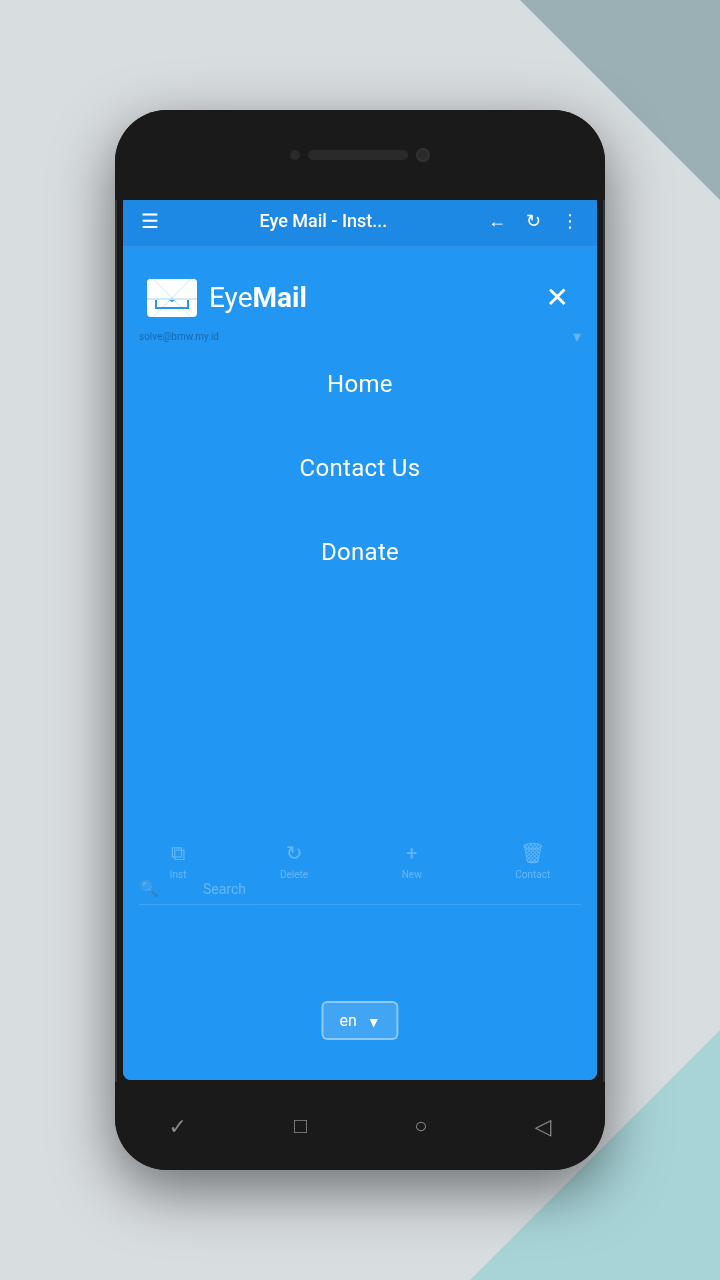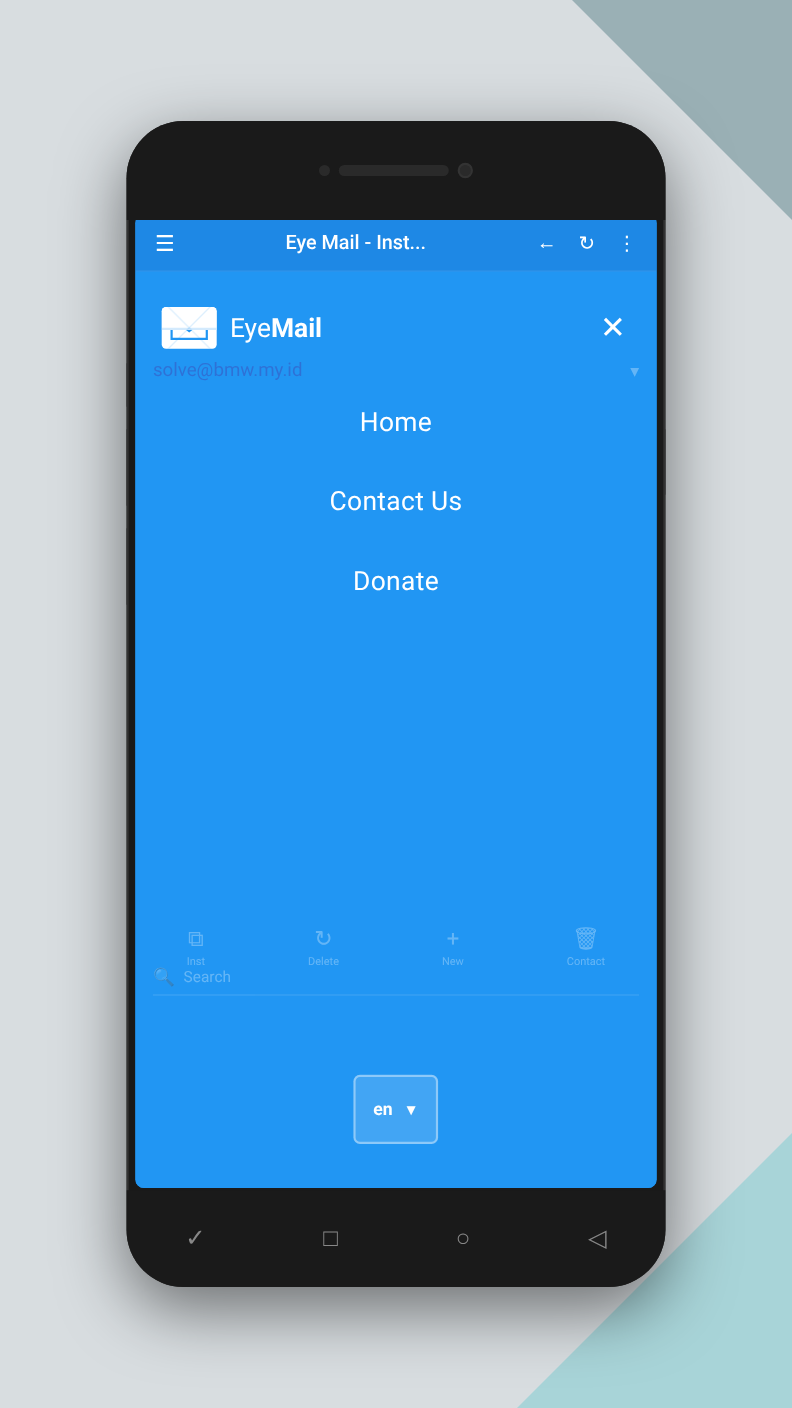--- a/index.html
+++ b/index.html
@@ -178,38 +178,39 @@
       border-bottom: 1px solid rgba(255,255,255,0.5);
       padding-bottom: 6px;
     }
     .ghost-search-icon {
       color: white;
       font-size: 16px;
     }
     .ghost-search-text {
       color: white;
       font-size: 14px;
+      margin-left: 36px;
     }
 
     
     .ghost-email-row {
       position: absolute;
       top: 80px;
       left: 0;
       right: 0;
       display: flex;
       justify-content: space-between;
       align-items: center;
       padding: 0 16px;
       opacity: 0.3;
       pointer-events: none;
     }
     .ghost-email-text {
-      color: #4c1d95;
-      font-size: 17px;
+      color: #000000;
+      font-size: 10px;
     }
     .ghost-chevron {
       color: white;
       font-size: 16px;
     }
 
     
     .menu-header {
       display: flex;
       align-items: center;
@@ -250,40 +251,40 @@
       right: 0;
       bottom: 0;
       background: linear-gradient(135deg, transparent 48%, rgba(33,150,243,0.15) 50%, transparent 52%),
                   linear-gradient(225deg, transparent 48%, rgba(33,150,243,0.15) 50%, transparent 52%);
     }
     .envelope-svg {
       width: 36px;
       height: 28px;
     }
     .logo-text {
-      font-size: 24px;
+      font-size: 28px;
       font-weight: 400;
       color: white;
     }
     .logo-text span {
       font-weight: 700;
     }
     .close-btn {
       color: white;
       font-size: 28px;
       cursor: pointer;
       padding: 4px;
     }
 
     
     .menu-items {
       display: flex;
       flex-direction: column;
       align-items: center;
-      gap: 0;
+      gap: 12px;
       padding-top: 10px;
     }
     .menu-item {
       color: white;
       font-size: 24px;
       font-weight: 400;
       padding: 22px 0;
       width: 100%;
       text-align: center;
       cursor: pointer;
@@ -294,26 +295,25 @@
     .lang-selector-wrap {
       position: absolute;
       bottom: 40px;
       left: 50%;
       transform: translateX(-50%);
     }
     .lang-selector {
       background: rgba(255,255,255,0.15);
       border: 2px solid rgba(255,255,255,0.4);
       border-radius: 6px;
-      padding: 20px 16px;
+      padding: 8px 16px;
       display: flex;
       align-items: flex-end;
       gap: 10px;
       cursor: pointer;
-      font-weight: bold;
     }
     .lang-text {
       color: white;
       font-size: 16px;
     }
     .lang-chevron {
       color: white;
       font-size: 14px;
     }
 

